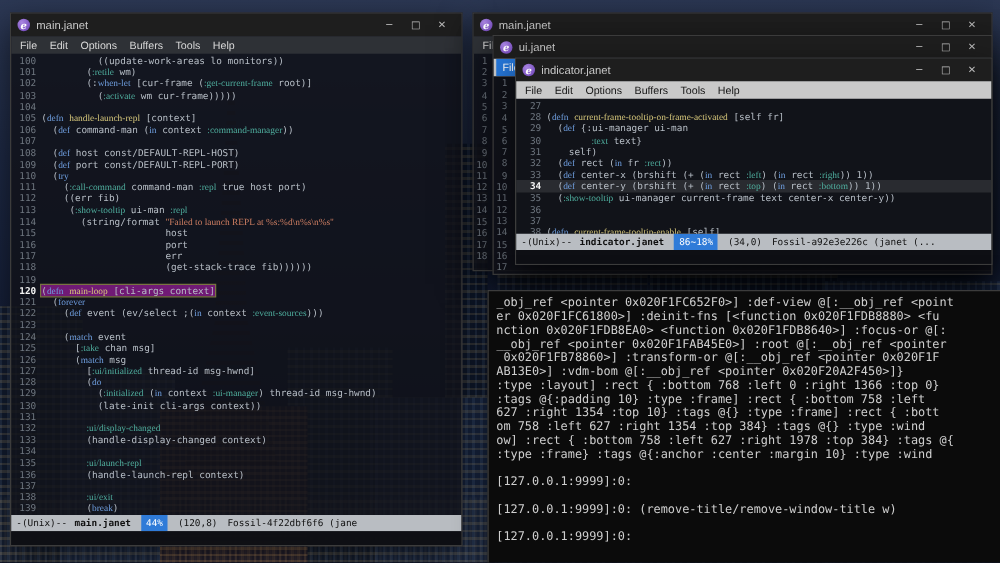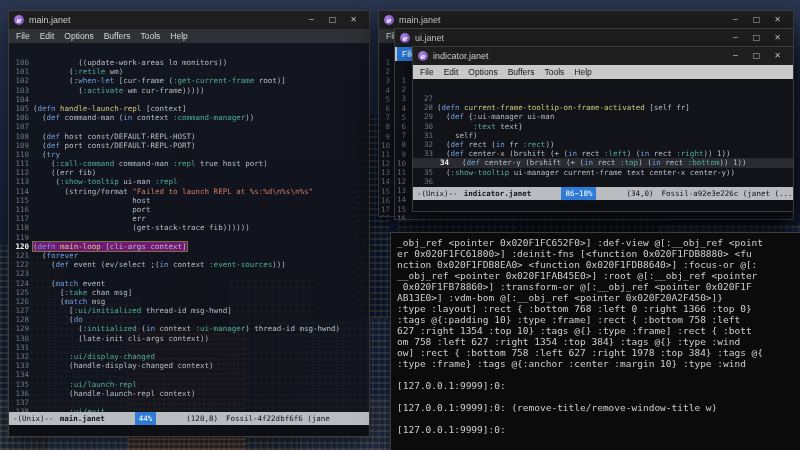--- a/index.html
+++ b/index.html
@@ -40,37 +40,37 @@
   .ttext{color:#c9c9c9;font-size:9px;flex:1 1 auto;white-space:nowrap;overflow:hidden;}
   .winbtns{display:flex;flex:0 0 auto;}
   .wbtn{width:21px;height:14px;color:#bdbdbd;font:8px/14px "DejaVu Sans",sans-serif;text-align:center;}
   .menubar{flex:0 0 14px;height:14px;background:#2e3136;color:#d8d8d8;font-size:8.5px;line-height:14px;
            display:flex;padding:0 2px;white-space:nowrap;overflow:hidden;}
   .menubar.light{background:#c9c9c9;color:#141414;}
   .menubar span{padding:0 5px;}
   .menubar span.sel{background:#2677d9;color:#fff;}
 
   
-  .codearea{flex:1 1 auto;overflow:hidden;font:7.5px/9.2px "DejaVu Sans Mono",monospace;color:#b7bec6;padding-top:15px;}
+  .codearea{flex:1 1 auto;overflow:hidden;font:7.5px/9.2px "DejaVu Sans Mono",monospace;color:#b7bec6;padding-top:1px;}
   .crow{display:flex;white-space:pre;height:9.2px;}
   .ln{flex:0 0 20px;text-align:right;padding-right:4px;color:#6f7780;}
   .slim .ln{flex:0 0 11px;padding-right:2px;}
   .ct{white-space:pre;}
-  .ct i{font-style:normal;}
+  .ct i{font-style:normal;font-family:Liberation Serif, serif;}
   .str{color:#cd7e62;} .kw{color:#6f9fe0;} .ky{color:#4fae9e;} .fn{color:#d6c77b;}
   .crow.hlline{background:rgba(255,255,255,.10);}
-  .crow.hlline .ln{color:#f4f4f4;font-weight:bold;margin-left:16px;}
+  .crow.hlline .ln{color:#f4f4f4;font-weight:bold;}
   .crow.curgut .ln{color:#f4f4f4;font-weight:bold;}
   .hlbox{background:#701a75;outline:1px solid rgba(205,195,95,.55);}
 
   .modeline{flex:0 0 13px;height:13px;background:#b9bdc2;color:#101010;
             font:7.5px/13px "DejaVu Sans Mono",monospace;display:flex;align-items:flex-start;
             white-space:pre;overflow:hidden;padding:0 4px;}
   .mbuf{margin:0 8px 0 6px;font-weight:bold;}
-  .mbadge{background:#2f7bd8;color:#fff;padding:0 4px;margin:0 22px;}
+  .mbadge{background:#2f7bd8;color:#fff;padding:0 4px;margin:0 0;}
   .mpos{margin:0 8px;}
   .echo{flex:0 0 11px;background:rgba(14,15,19,.92);}
 
   
   #win-left{left:8px;top:10px;width:360px;height:425px;z-index:10;}
   #win-a{left:378px;top:10px;width:414px;height:205px;z-index:20;}
   #win-b{left:394px;top:28px;width:398px;height:190px;z-index:30;}
   #win-c{left:412px;top:46px;width:380px;height:164px;z-index:40;background:rgba(18,20,26,.97);}
   #terminal{position:absolute;left:390px;top:232px;width:402px;height:218px;z-index:50;
             background:#0b0b0b;border:1px solid #3c3c3c;box-shadow:0 10px 26px rgba(0,0,0,.6);

